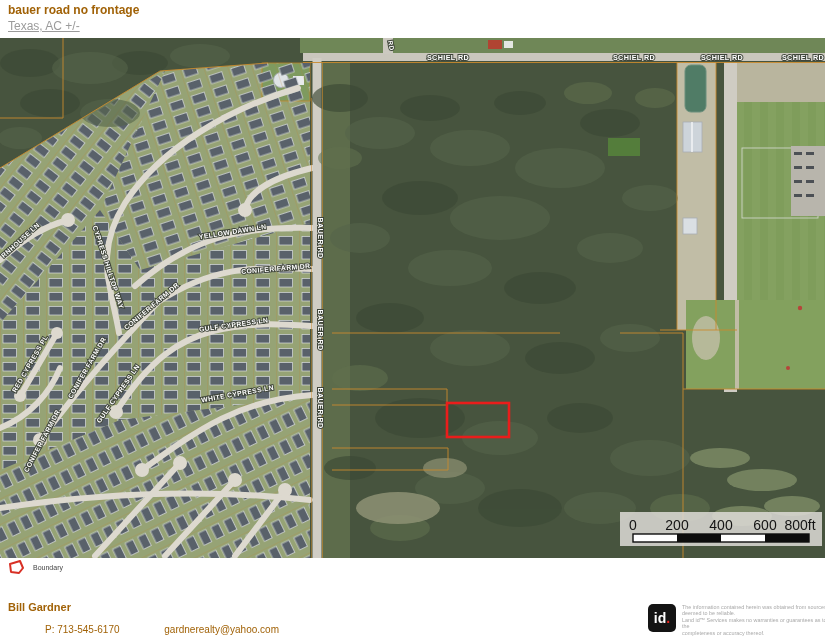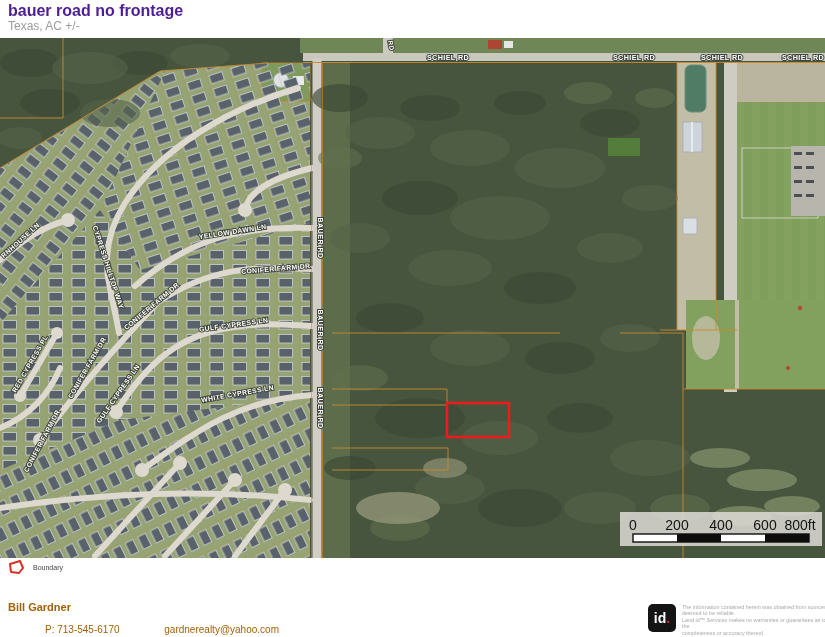--- a/index.html
+++ b/index.html
@@ -1,20 +1,20 @@
 <!DOCTYPE html>
 <html><head>
 <meta charset="utf-8">
 <style>
   html,body{margin:0;padding:0;background:#fff;}
   .page{position:relative;width:825px;height:637px;background:#fff;overflow:hidden;
         font-family:"Liberation Sans",sans-serif;}
   .hdr{position:absolute;left:8px;top:2px;}
-  .hdr .title{font-size:16px;font-weight:bold;color:#4c1d95;line-height:17px;}
-  .hdr .subtitle{font-size:12px;color:#9b9b9b;line-height:14px;}
+  .hdr .title{font-size:12px;font-weight:bold;color:#a16207;line-height:17px;}
+  .hdr .subtitle{font-size:12px;color:#9b9b9b;line-height:14px;text-decoration:underline;}
   .map-wrap{position:absolute;left:0;top:38px;width:691px;height:520px;}
   .legend{position:absolute;left:8px;top:560px;display:flex;align-items:center;gap:8px;}
   .legend .lbl{font-size:7px;color:#444;}
   .footer{position:absolute;left:8px;top:601px;color:#a16207;}
   .footer .name{font-size:11px;font-weight:bold;}
   .footer .row{font-size:10px;margin-top:11px;padding-left:37px;}
   .footer .row .email{margin-left:42px;}
   .attr{position:absolute;left:648px;top:604px;display:flex;align-items:flex-start;gap:6px;}
   .idlogo{width:28px;height:28px;background:#141414;border-radius:5px;color:#fff;
           font-weight:bold;font-size:14px;display:flex;align-items:center;justify-content:center;}

